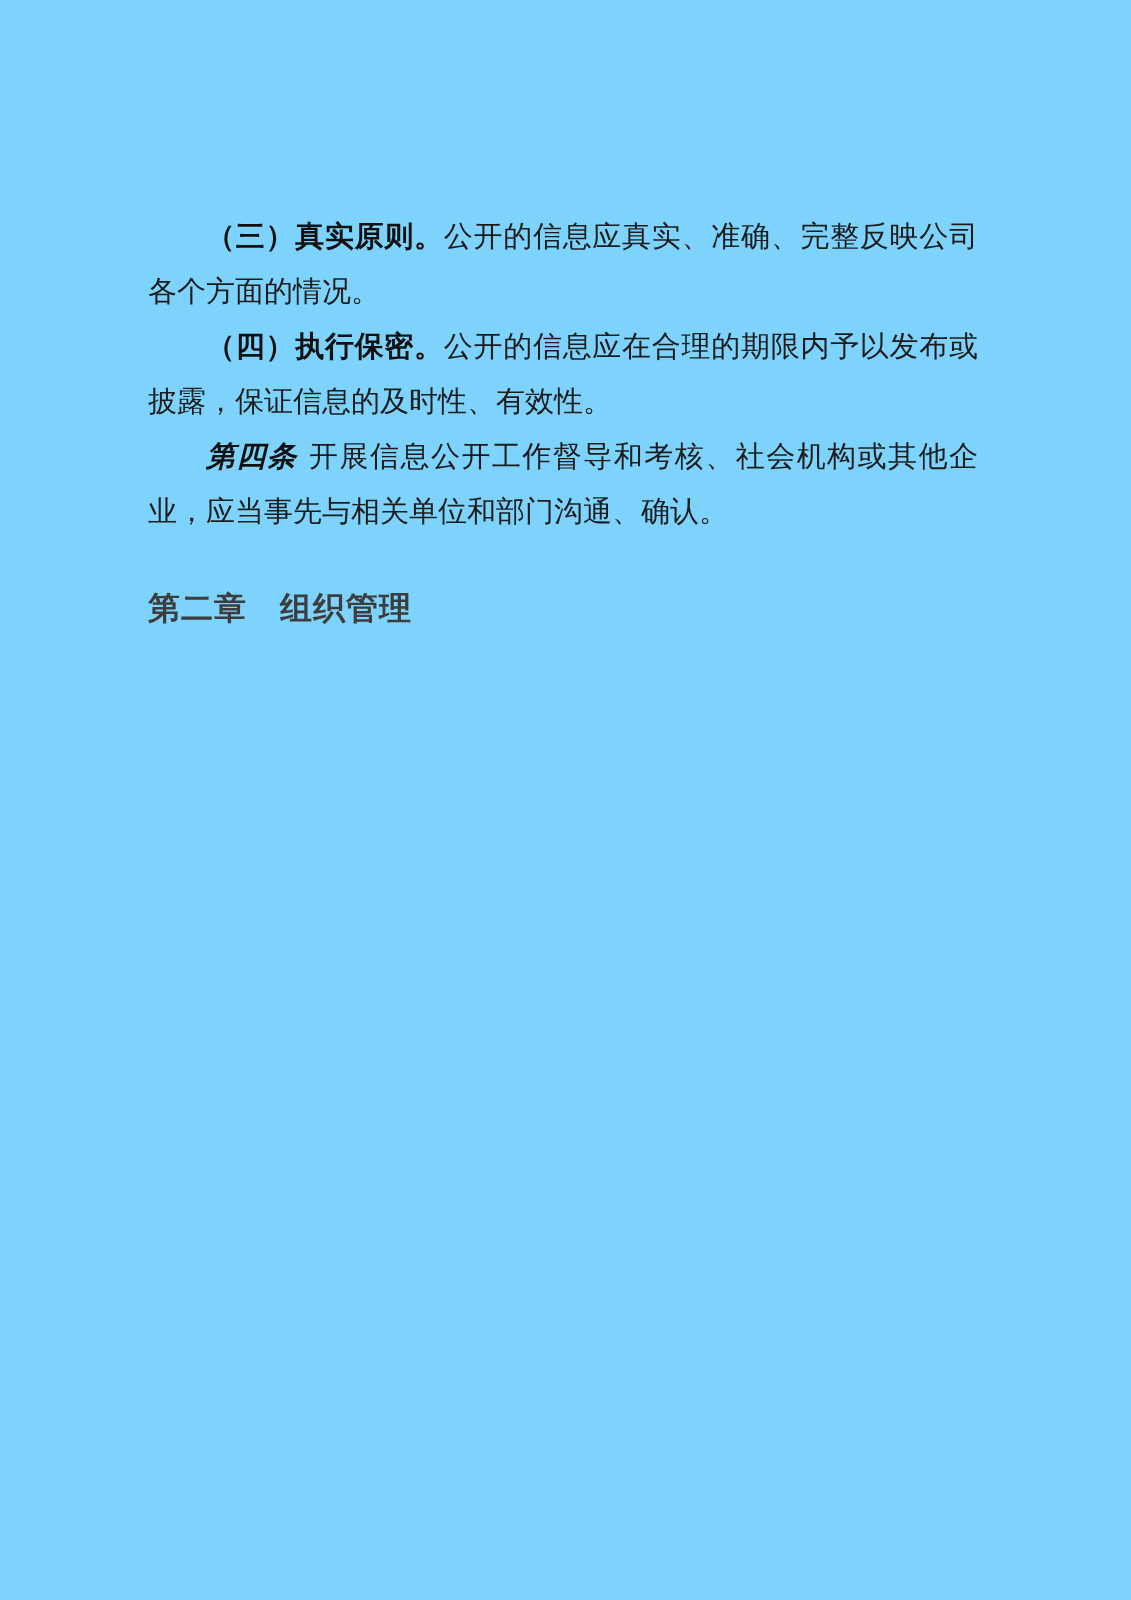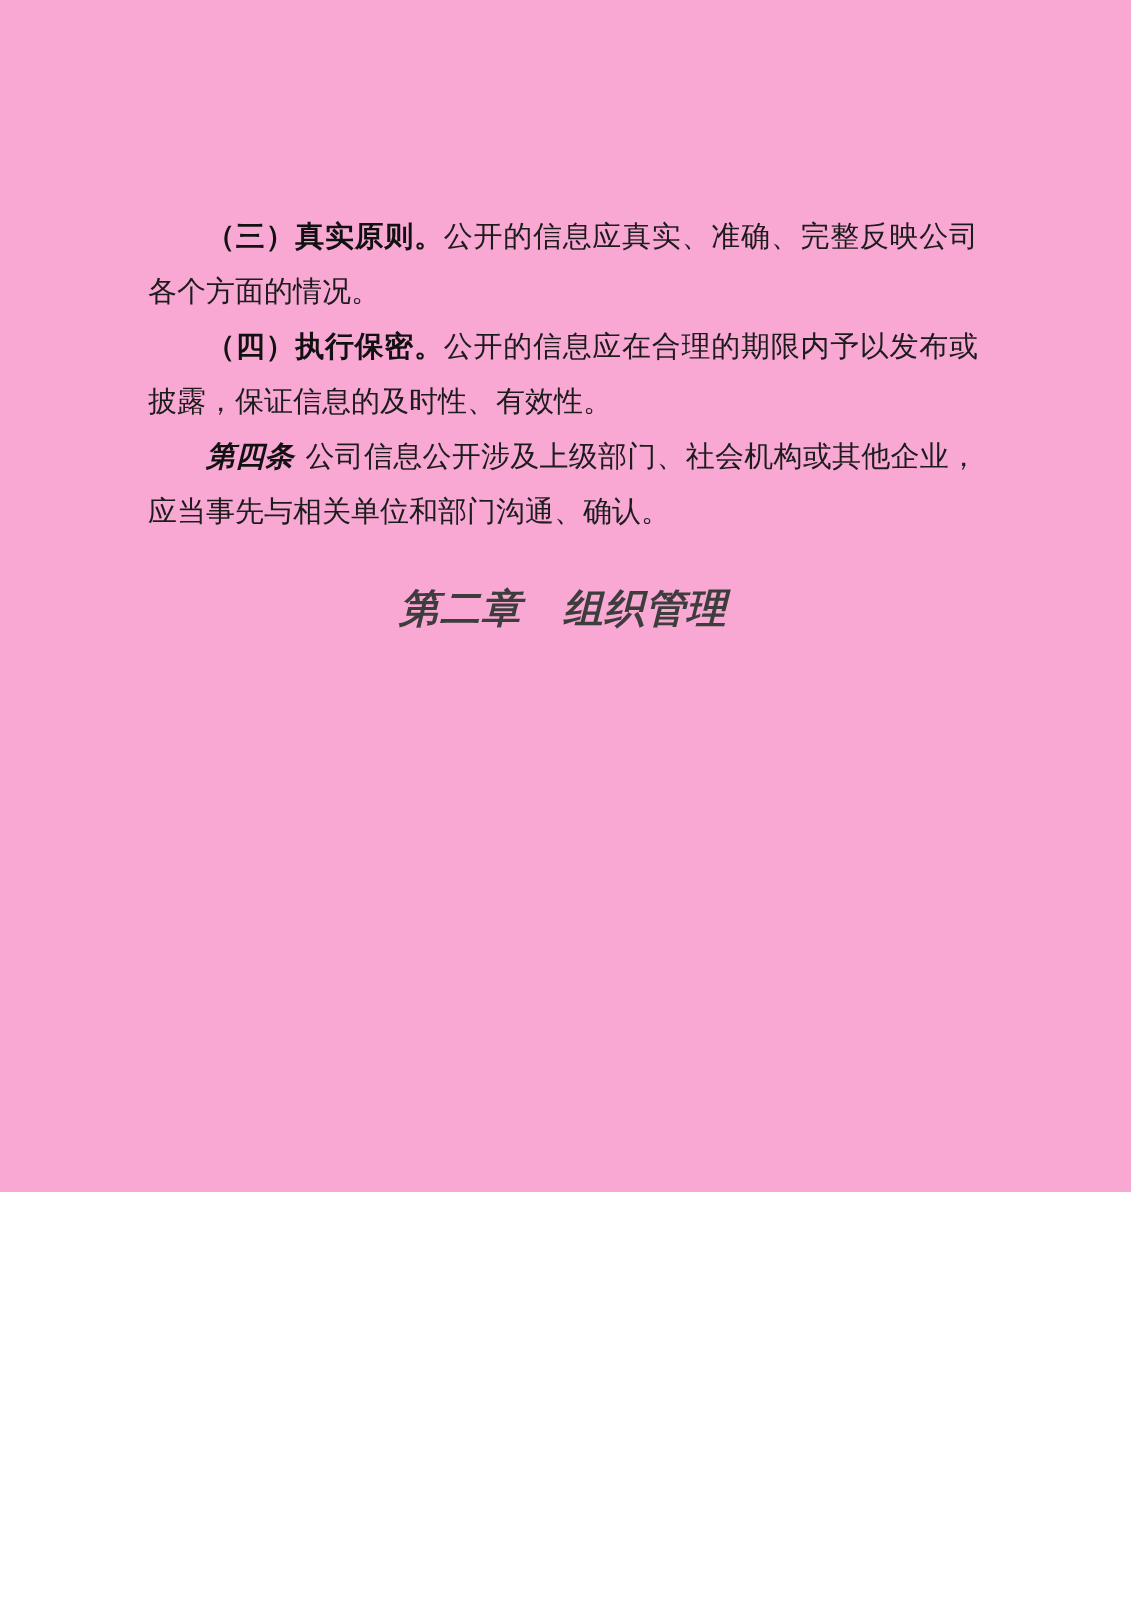--- a/index.html
+++ b/index.html
@@ -3,22 +3,22 @@
 <meta charset="utf-8">
 <style>
   html, body {
     margin: 0;
     padding: 0;
     background: #ffffff;
   }
   .page {
     position: relative;
     width: 1131px;
-    height: 1192px;
-    background: #f9a8d4;
+    height: 1600px;
+    background: #7dd3fc;
     overflow: hidden;
     font-family: "Liberation Serif", serif;
   }
   .content {
     position: absolute;
     top: 209px;
     left: 148px;
     width: 830px;
     color: #1c1c1c;
     font-size: 29px;
@@ -33,42 +33,40 @@
   .lead {
     font-weight: bold;
     color: #111111;
   }
   .lead--num {
     margin-right: 0.4em;
     font-style: italic;
   }
   .chapter {
     margin: 42px 0 9px 0;
-    text-align: center;
     text-indent: 0;
     font-family: "Liberation Sans", sans-serif;
     font-weight: bold;
-    font-size: 40px;
+    font-size: 32px;
     line-height: 55px;
     letter-spacing: 1px;
     color: #3d3d3d;
-    font-style: italic;
   }
 </style>
 </head>
 <body>
 
 <div class="page">
   <div class="content">
 
     <p class="para"><span class="lead">（三）真实原则。</span><span>公开的信息应真实、准确、完整反映公司各个方面的情况。</span></p>
 
     <p class="para"><span class="lead">（四）执行保密。</span><span>公开的信息应在合理的期限内予以发布或披露，保证信息的及时性、有效性。</span></p>
 
-    <p class="para"><span class="lead lead--num">第四条</span><span>公司信息公开涉及上级部门、社会机构或其他企业，应当事先与相关单位和部门沟通、确认。</span></p>
+    <p class="para"><span class="lead lead--num">第四条</span><span>开展信息公开工作督导和考核、社会机构或其他企业，应当事先与相关单位和部门沟通、确认。</span></p>
 
     <h2 class="chapter">第二章　组织管理</h2>
 
 
 
 
   </div>
 </div>
 
 </body></html>

